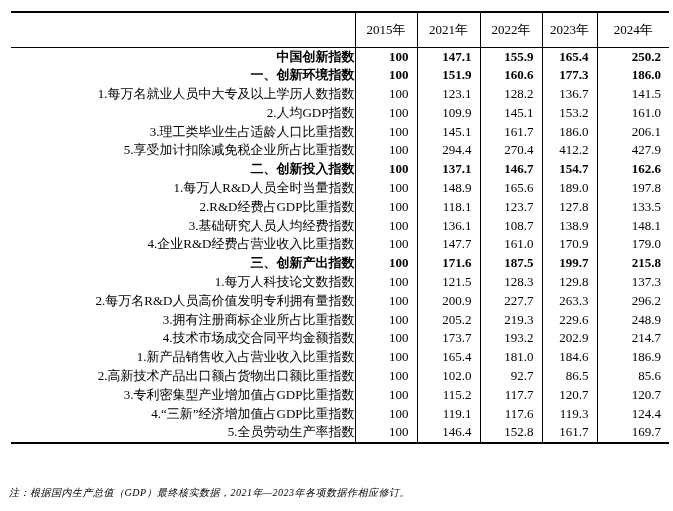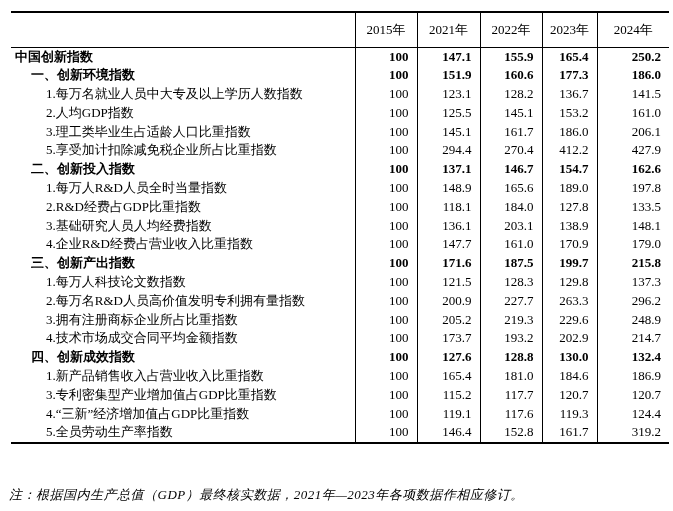--- a/index.html
+++ b/index.html
@@ -32,31 +32,31 @@
     white-space: nowrap;
   }
   th.year, td.num { border-left: 1px solid #000; }
   tbody td {
     height: 18.8px;
     line-height: 18.8px;
     white-space: nowrap;
     overflow: hidden;
     font-size: 13px;
   }
-  td.label { text-align: left; }
+  td.label { text-align: right; }
   td.label.lvl0 { padding-left: 4px; }
   td.label.lvl1 { padding-left: 20px; margin-top: 24px; }
   td.label.lvl2 { padding-left: 35px; }
   td.num { text-align: right; padding-right: 8px; }
   tr.bold td { font-weight: bold; }
 
   .note {
     position: absolute;
     left: 9px; top: 486px;
-    font-size: 13px;
+    font-size: 10px;
     font-style: italic;
     letter-spacing: 0.5px;
     white-space: nowrap;
   }
 </style>
 </head>
 <body>
 
 <div class="page">
 
@@ -100,21 +100,21 @@
           <td class="label lvl2">1.每万名就业人员中大专及以上学历人数指数</td>
           <td class="num">100</td>
           <td class="num">123.1</td>
           <td class="num">128.2</td>
           <td class="num">136.7</td>
           <td class="num">141.5</td>
         </tr>
         <tr>
           <td class="label lvl2">2.人均GDP指数</td>
           <td class="num">100</td>
-          <td class="num">125.5</td>
+          <td class="num">109.9</td>
           <td class="num">145.1</td>
           <td class="num">153.2</td>
           <td class="num">161.0</td>
         </tr>
         <tr>
           <td class="label lvl2">3.理工类毕业生占适龄人口比重指数</td>
           <td class="num">100</td>
           <td class="num">145.1</td>
           <td class="num">161.7</td>
           <td class="num">186.0</td>
@@ -141,29 +141,29 @@
           <td class="num">100</td>
           <td class="num">148.9</td>
           <td class="num">165.6</td>
           <td class="num">189.0</td>
           <td class="num">197.8</td>
         </tr>
         <tr>
           <td class="label lvl2">2.R&amp;D经费占GDP比重指数</td>
           <td class="num">100</td>
           <td class="num">118.1</td>
-          <td class="num">184.0</td>
+          <td class="num">123.7</td>
           <td class="num">127.8</td>
           <td class="num">133.5</td>
         </tr>
         <tr>
           <td class="label lvl2">3.基础研究人员人均经费指数</td>
           <td class="num">100</td>
           <td class="num">136.1</td>
-          <td class="num">203.1</td>
+          <td class="num">108.7</td>
           <td class="num">138.9</td>
           <td class="num">148.1</td>
         </tr>
         <tr>
           <td class="label lvl2">4.企业R&amp;D经费占营业收入比重指数</td>
           <td class="num">100</td>
           <td class="num">147.7</td>
           <td class="num">161.0</td>
           <td class="num">170.9</td>
           <td class="num">179.0</td>
@@ -201,37 +201,37 @@
           <td class="num">248.9</td>
         </tr>
         <tr>
           <td class="label lvl2">4.技术市场成交合同平均金额指数</td>
           <td class="num">100</td>
           <td class="num">173.7</td>
           <td class="num">193.2</td>
           <td class="num">202.9</td>
           <td class="num">214.7</td>
         </tr>
-        <tr class="bold">
-          <td class="label lvl1">四、创新成效指数</td>
-          <td class="num">100</td>
-          <td class="num">127.6</td>
-          <td class="num">128.8</td>
-          <td class="num">130.0</td>
-          <td class="num">132.4</td>
-        </tr>
         <tr>
           <td class="label lvl2">1.新产品销售收入占营业收入比重指数</td>
           <td class="num">100</td>
           <td class="num">165.4</td>
           <td class="num">181.0</td>
           <td class="num">184.6</td>
           <td class="num">186.9</td>
         </tr>
         <tr>
+          <td class="label lvl2">2.高新技术产品出口额占货物出口额比重指数</td>
+          <td class="num">100</td>
+          <td class="num">102.0</td>
+          <td class="num">92.7</td>
+          <td class="num">86.5</td>
+          <td class="num">85.6</td>
+        </tr>
+        <tr>
           <td class="label lvl2">3.专利密集型产业增加值占GDP比重指数</td>
           <td class="num">100</td>
           <td class="num">115.2</td>
           <td class="num">117.7</td>
           <td class="num">120.7</td>
           <td class="num">120.7</td>
         </tr>
         <tr>
           <td class="label lvl2">4.“三新”经济增加值占GDP比重指数</td>
           <td class="num">100</td>
@@ -239,20 +239,20 @@
           <td class="num">117.6</td>
           <td class="num">119.3</td>
           <td class="num">124.4</td>
         </tr>
         <tr>
           <td class="label lvl2">5.全员劳动生产率指数</td>
           <td class="num">100</td>
           <td class="num">146.4</td>
           <td class="num">152.8</td>
           <td class="num">161.7</td>
-          <td class="num">319.2</td>
+          <td class="num">169.7</td>
         </tr>
       </tbody>
   </table>
 
   <div class="note">注：根据国内生产总值（GDP）最终核实数据，2021年—2023年各项数据作相应修订。</div>
 
 </div>
 
 </body></html>

